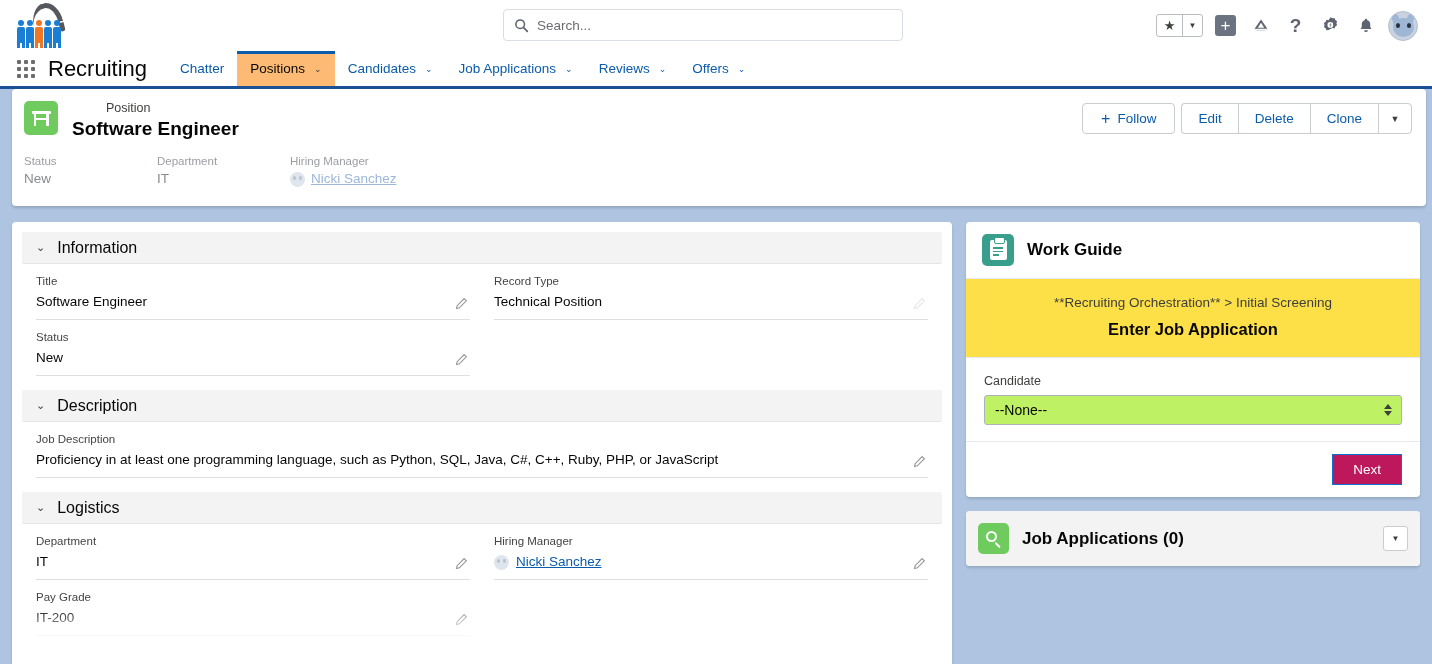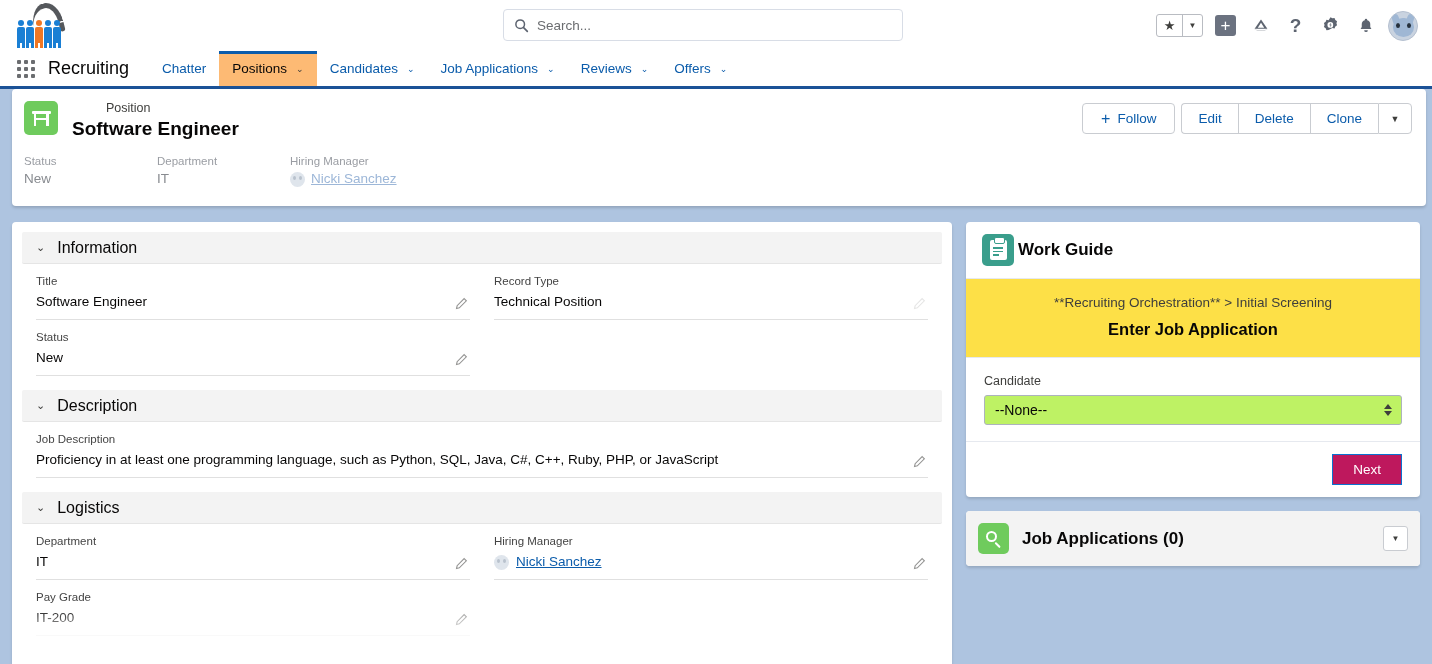--- a/index.html
+++ b/index.html
@@ -110,21 +110,21 @@
     background: #ffffff; display: flex; align-items: stretch;
     border-bottom: 3px solid #1b5297;
   }
   .app-launcher {
     width: 42px; display: flex; align-items: center; justify-content: center;
     padding-left: 10px;
   }
   .dots { display: grid; grid-template-columns: repeat(3, 4px); gap: 3px; }
   .dots span { width: 4px; height: 4px; background: #6b6d70; border-radius: 1px; }
   .app-name {
-    display: flex; align-items: center; font-size: 18px; color: #080707;
+    display: flex; align-items: center; font-size: 22px; color: #080707;
     padding: 0 20px 0 6px; white-space: nowrap;
   }
   .nav-tabs { display: flex; align-items: stretch; }
   .nav-tab {
     display: flex; align-items: center; gap: 9px;
     padding: 0 13px; font-size: 13.5px; color: #0b5cab; white-space: nowrap;
     cursor: pointer; position: relative;
   }
   .nav-tab.active {
     background: #fdba74; color: #080707;
@@ -233,21 +233,21 @@
   }
 
   
   .col-right { position: absolute; left: 966px; top: 8px; width: 454px; }
   .card {
     background: #fff; border-radius: 4px;
     box-shadow: 0 2px 3px rgba(0,0,0,0.14);
     margin-bottom: 14px; overflow: hidden;
   }
   .card-header {
-    display: flex; align-items: center; gap: 4px;
+    display: flex; align-items: center; gap: 13px;
     padding: 26px 16px; height: 56px;
   }
   .wg-icon {
     width: 32px; height: 32px; border-radius: 5px; background: #3a9e8c;
     display: flex; align-items: center; justify-content: center; flex: none;
   }
   .clip { width: 17px; height: 20px; background: #fff; border-radius: 2px; position: relative; }
   .clip::before {
     content:""; position:absolute; top:-3px; left:4px; width:9px; height:5px;
     background:#fff; border-radius:2px; border: 1.5px solid #3a9e8c;

